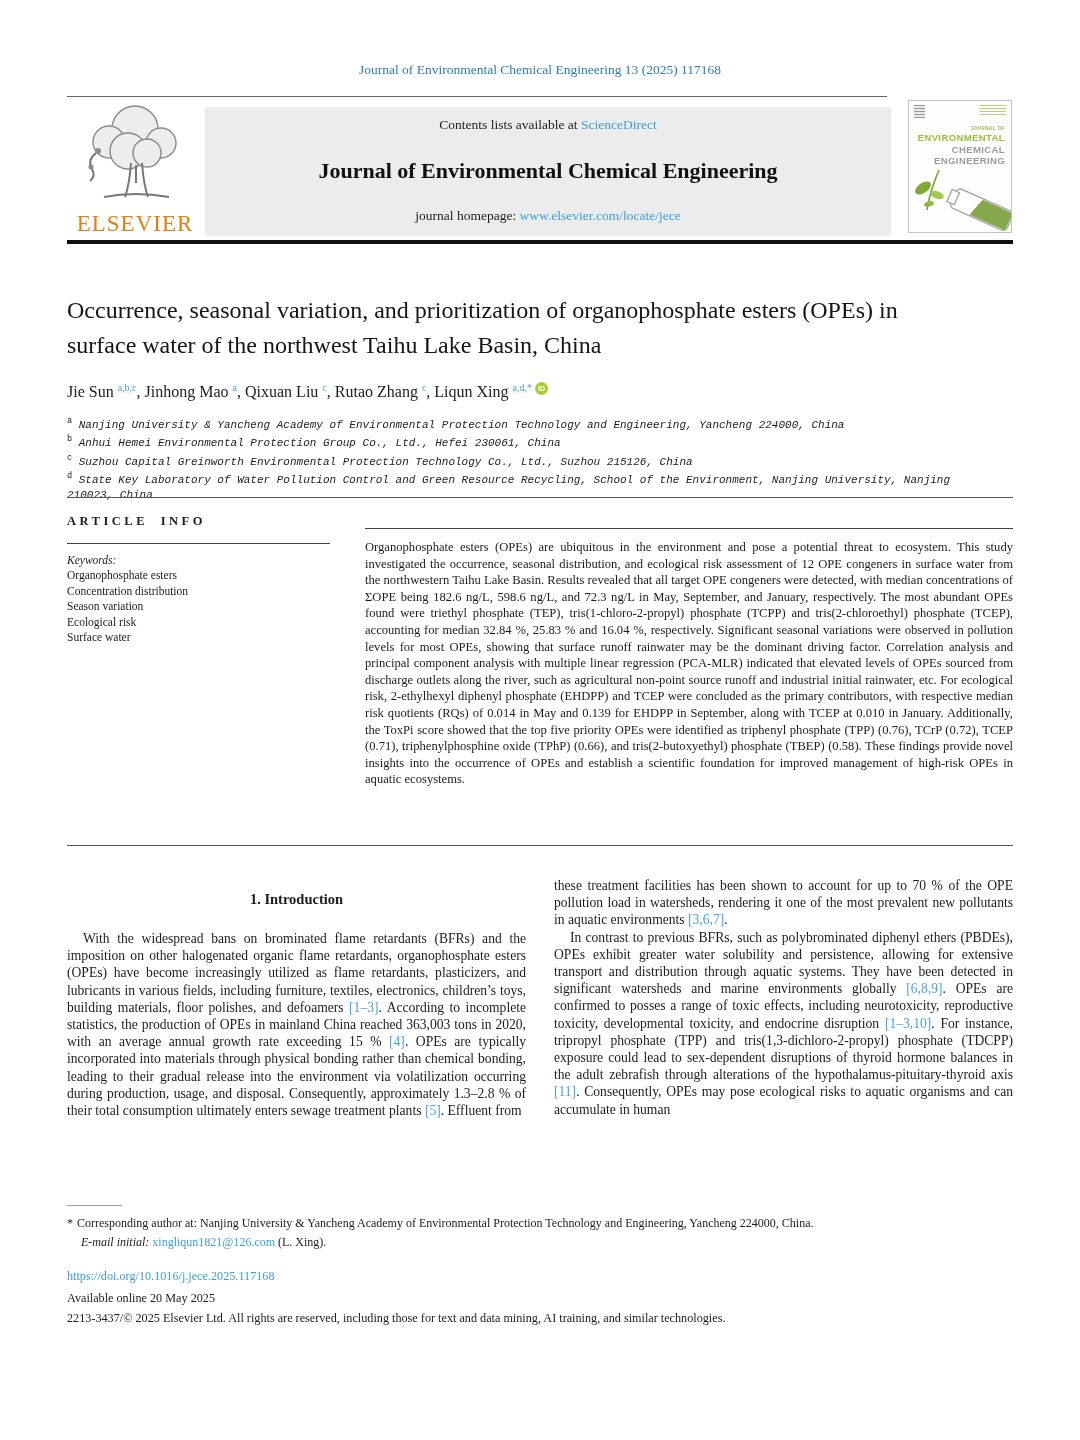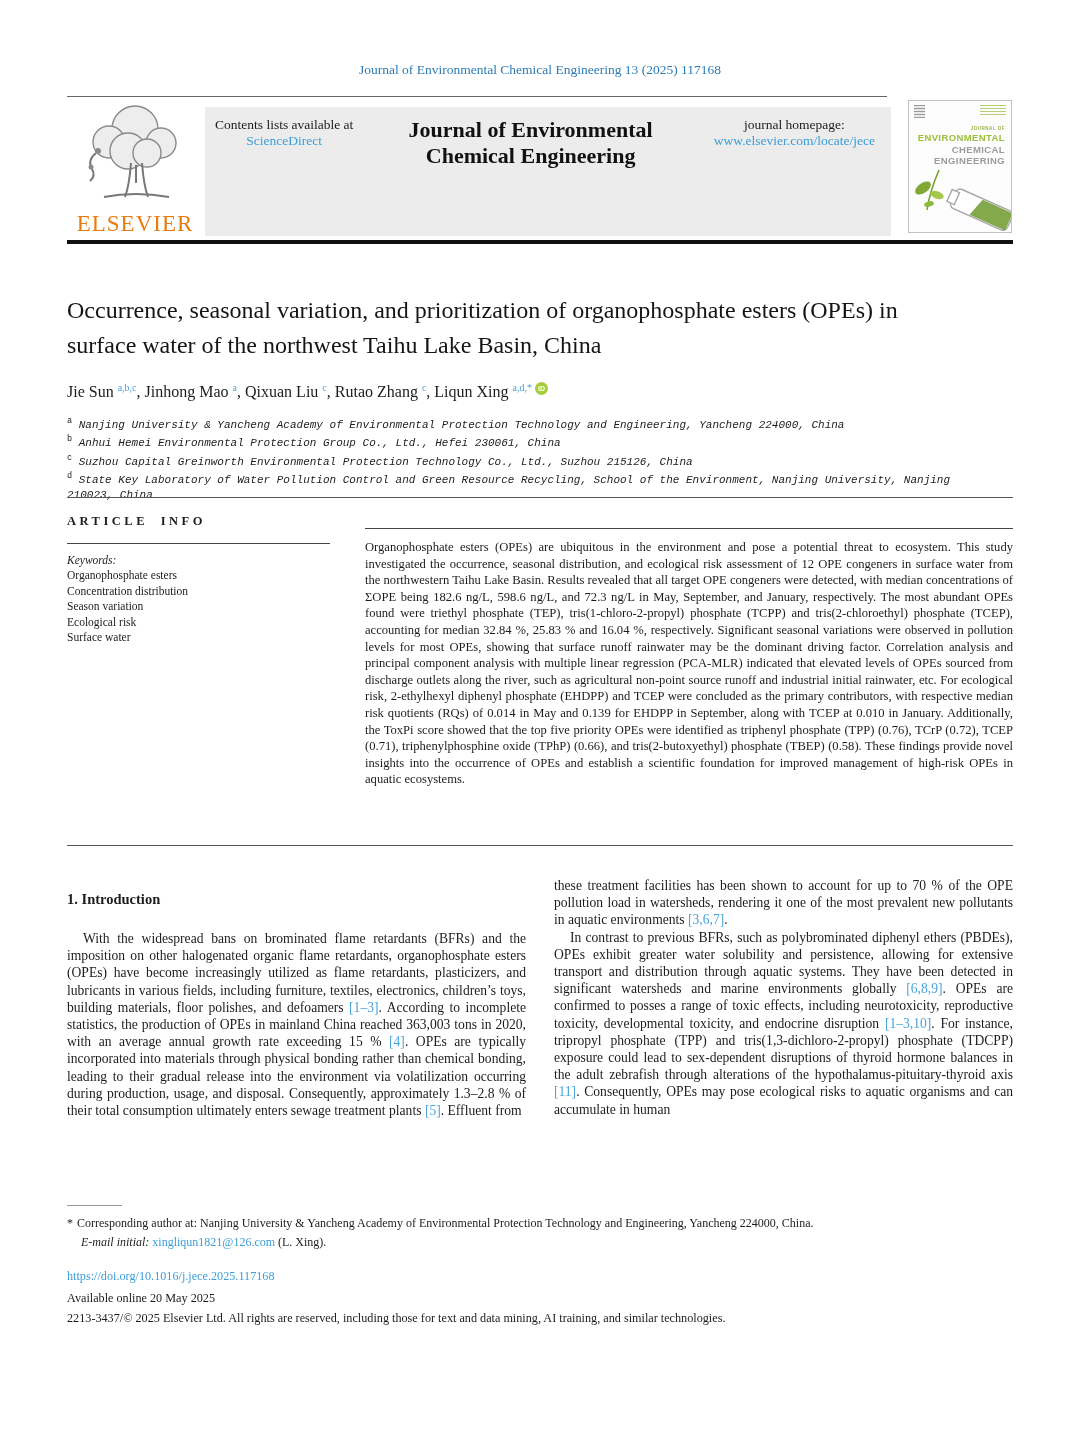--- a/index.html
+++ b/index.html
@@ -13,21 +13,21 @@
   .top-citation{top:62px;left:0;width:100%;text-align:center;font-size:13.5px;color:#2e7cb4;}
   .rule-1{top:96px;left:67px;width:820px;height:1px;background:#666;}
   .rule-thick{top:240px;left:67px;width:946px;height:4px;background:#111;}
   .rule-mid{top:497px;left:67px;width:946px;height:1px;background:#555;}
   .rule-low{top:845px;left:67px;width:946px;height:1px;background:#555;}
 
   
   .elsevier-block{top:101px;left:67px;width:136px;height:135px;text-align:center;}
   .elsevier-name{font-size:23px;letter-spacing:1px;color:var(--orange);font-weight:400;margin-top:2px;}
   .graybox{top:107px;left:205px;width:686px;height:129px;background:var(--graybox);
-           display:flex;flex-direction:row;justify-content:space-between;
+           display:flex;flex-direction:column;justify-content:space-between;
            padding:10px 0 12px 0;box-sizing:border-box;text-align:center;}
   .contents-line{font-size:13.5px;}
   .masthead-title{font-size:22px;color:#111;font-weight:bold;}
   .homepage-line{font-size:13.5px;}
   .link{color:var(--blue);text-decoration:none;cursor:pointer;}
   .cover{top:100px;left:908px;width:104px;height:133px;background:#fdfdfd;border:1px solid #c2c2c2;
          box-sizing:border-box;font-family:"Liberation Sans",sans-serif;}
   .cover-top{display:flex;justify-content:space-between;padding:4px 5px 0 5px;}
   .cover-minilogo{width:11px;height:13px;background:repeating-linear-gradient(#9a9a9a 0 1px,#e8e8e8 1px 3px);}
   .cover-minitext{width:26px;height:10px;background:repeating-linear-gradient(#b9cf76 0 1px,#fdfdfd 1px 3px);}
@@ -53,21 +53,21 @@
   .info-right{flex:1;}
   .sec-heading{font-size:12.5px;font-weight:bold;letter-spacing:3.5px;word-spacing:6px;}
   .sec-hr{border:none;border-top:1px solid #444;margin:14px 0 10px 0;}
   .kw-label{font-size:11.5px;font-style:italic;margin-bottom:2px;}
   .kw{font-size:11.5px;line-height:15.5px;}
   .abstract-text{font-size:12.6px;line-height:16.6px;text-align:justify;}
 
   
   .main-cols{top:877px;left:67px;width:946px;display:flex;gap:28px;}
   .col{width:459px;}
-  .intro-heading{font-size:14.5px;font-weight:bold;margin:14px 0 22px 0;}
+  .intro-heading{font-size:14.5px;font-weight:bold;margin:14px 0 22px 0;text-align:center;}
   .body-p{font-size:13.6px;line-height:17.2px;text-align:justify;margin:0;}
   .indent{text-indent:16px;}
   .cite{color:var(--cite);}
 
   
   .footer{top:1205px;left:67px;width:946px;}
   .fn-rule{width:55px;height:1px;background:#999;margin-bottom:8px;}
   .fn-line{font-size:12px;line-height:19px;padding-left:14px;}
   .fn-star{margin-left:-14px;padding-right:4px;}
   .bottom-block{top:1266px;left:67px;width:946px;font-size:12.2px;line-height:20px;}

